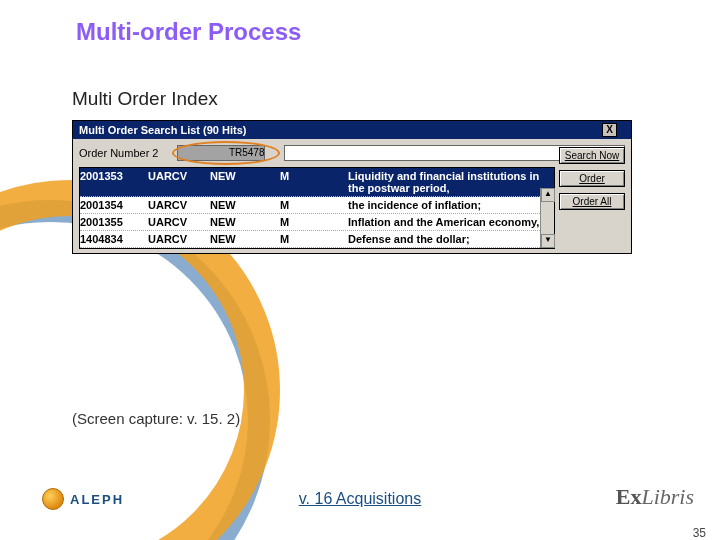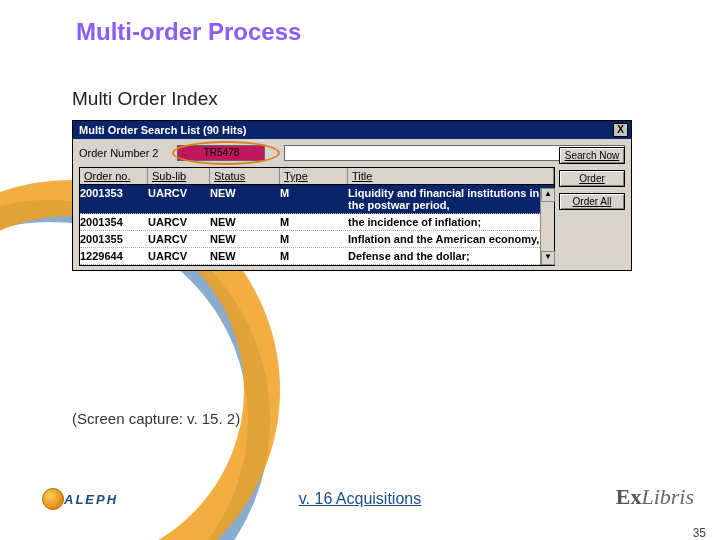--- a/index.html
+++ b/index.html
@@ -60,21 +60,21 @@
     font-family: "MS Sans Serif", Tahoma, sans-serif;
     font-size: 11px;
     z-index: 2;
   }
   .titlebar {
     background: #0a246a;
     color: #fff;
     display: flex;
     align-items: center;
     justify-content: space-between;
-    padding: 2px 3px 2px 6px;
+    padding: 2px 14px 2px 6px;
     font-weight: bold;
     font-size: 11px;
   }
   .closebtn {
     width: 15px;
     height: 14px;
     background: #c8c4bc;
     border: 1px solid #000;
     text-align: center;
     line-height: 12px;
@@ -85,24 +85,24 @@
   .searchrow {
     display: flex;
     align-items: center;
     padding: 6px 6px 4px 6px;
     gap: 19px;
   }
   .searchlabel { font-size: 11px; white-space: nowrap; }
   .searchbox {
     position: relative;
     border: 1px solid #666;
-    background: #be185d;
+    background: #a3a3a3;
     height: 16px;
     width: 88px;
-    text-align: center;
+    text-align: right;
     font-size: 10px;
     line-height: 14px;
   }
   .circle-anno {
     position: absolute;
     left: -6px; top: -5px;
     width: 108px; height: 24px;
     border: 2px solid #e08020;
     border-radius: 50%;
     pointer-events: none;
@@ -194,22 +194,22 @@
     font-size: 16px;
     color: #1a4e82;
     text-decoration: underline;
   }
   .footer-left {
     position: absolute;
     left: 42px;
     bottom: 30px;
     display: flex;
     align-items: center;
+    gap: 6px;
     z-index: 3;
-    font-style: italic;
   }
   .aleph-logo {
     width: 22px; height: 22px;
     background: radial-gradient(circle at 35% 35%, #ffcf5a, #e08a10 70%);
     border-radius: 50%;
     border: 1px solid #aa6a00;
   }
   .aleph-text {
     font-weight: bold;
     letter-spacing: 2px;
@@ -258,27 +258,20 @@
     <div class="longbox"></div>
   </div>
 
   <div class="rightbtns">
     <div class="winbtn">Search Now</div>
     <div class="winbtn">Order</div>
     <div class="winbtn">Order All</div>
   </div>
 
   <div class="tablewrap">
-    <div class="hdrrow">
-      <div class="hdrcell c-order">Order no.</div>
-      <div class="hdrcell c-sub">Sub-lib</div>
-      <div class="hdrcell c-stat">Status</div>
-      <div class="hdrcell c-type">Type</div>
-      <div class="hdrcell c-title">Title</div>
-    </div>
     <div id="rows">
         <div class="datarow sel">
           <div class="datacell c-order">2001353</div>
           <div class="datacell c-sub">UARCV</div>
           <div class="datacell c-stat">NEW</div>
           <div class="datacell c-type">M</div>
           <div class="datacell c-title">Liquidity and financial institutions in the postwar period,</div>
         </div>
         <div class="datarow">
           <div class="datacell c-order">2001354</div>
@@ -288,21 +281,21 @@
           <div class="datacell c-title">the incidence of inflation;</div>
         </div>
         <div class="datarow">
           <div class="datacell c-order">2001355</div>
           <div class="datacell c-sub">UARCV</div>
           <div class="datacell c-stat">NEW</div>
           <div class="datacell c-type">M</div>
           <div class="datacell c-title">Inflation and the American economy,</div>
         </div>
         <div class="datarow">
-          <div class="datacell c-order">1229644</div>
+          <div class="datacell c-order">1404834</div>
           <div class="datacell c-sub">UARCV</div>
           <div class="datacell c-stat">NEW</div>
           <div class="datacell c-type">M</div>
           <div class="datacell c-title">Defense and the dollar;</div>
         </div>
       </div>
     <div class="scrollbar">
       <div class="scrollbtn" style="top:0">▲</div>
       <div class="scrollbtn" style="bottom:0">▼</div>
     </div>

